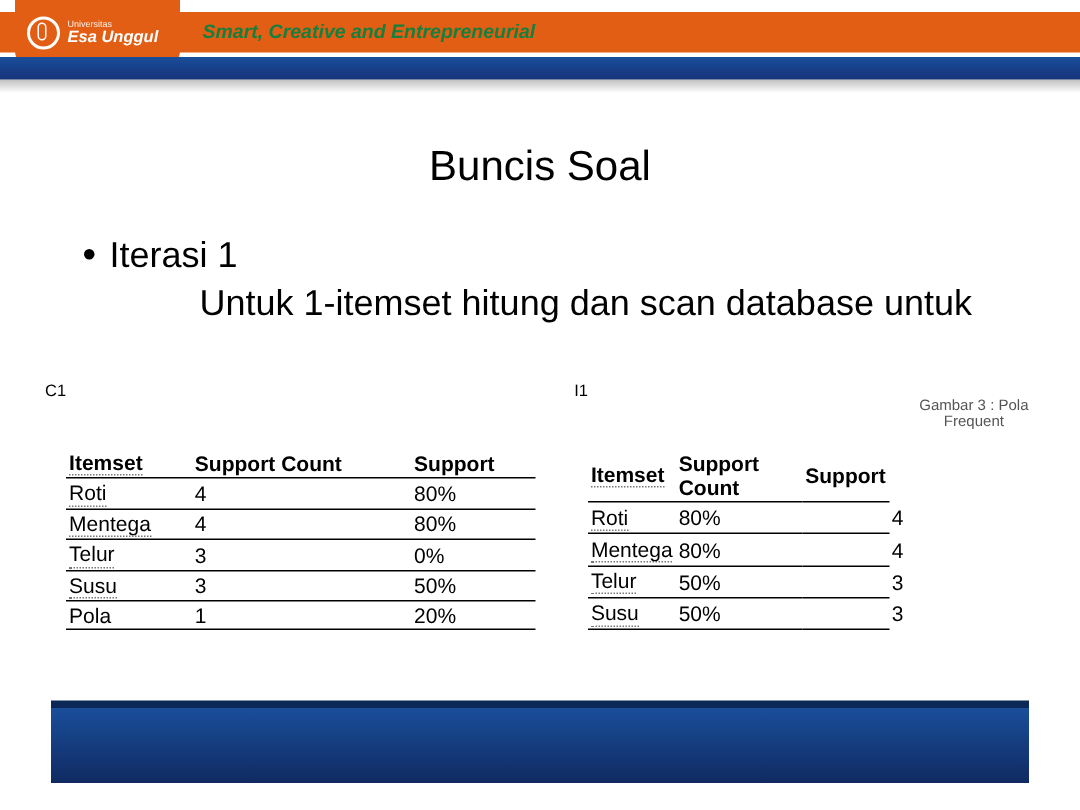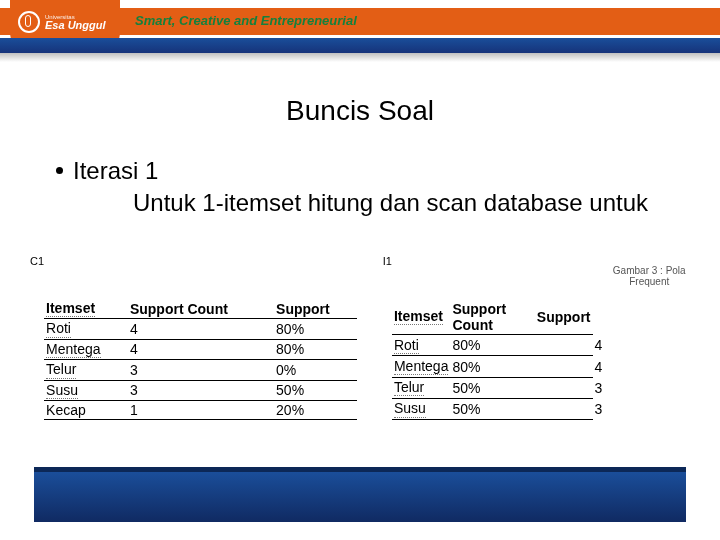--- a/index.html
+++ b/index.html
@@ -249,21 +249,21 @@
         <td><span class="dotted">Telur</span></td>
         <td>3</td>
         <td>0%</td>
       </tr>
       <tr>
         <td><span class="dotted">Susu</span></td>
         <td>3</td>
         <td>50%</td>
       </tr>
       <tr>
-        <td>Kecap</td>
+        <td>Pola</td>
         <td>1</td>
         <td>20%</td>
       </tr>
     </tbody>
       </table>
   </div>
 
   <div class="tbox right">
     <div class="tlabel">I1</div>
     <table>

